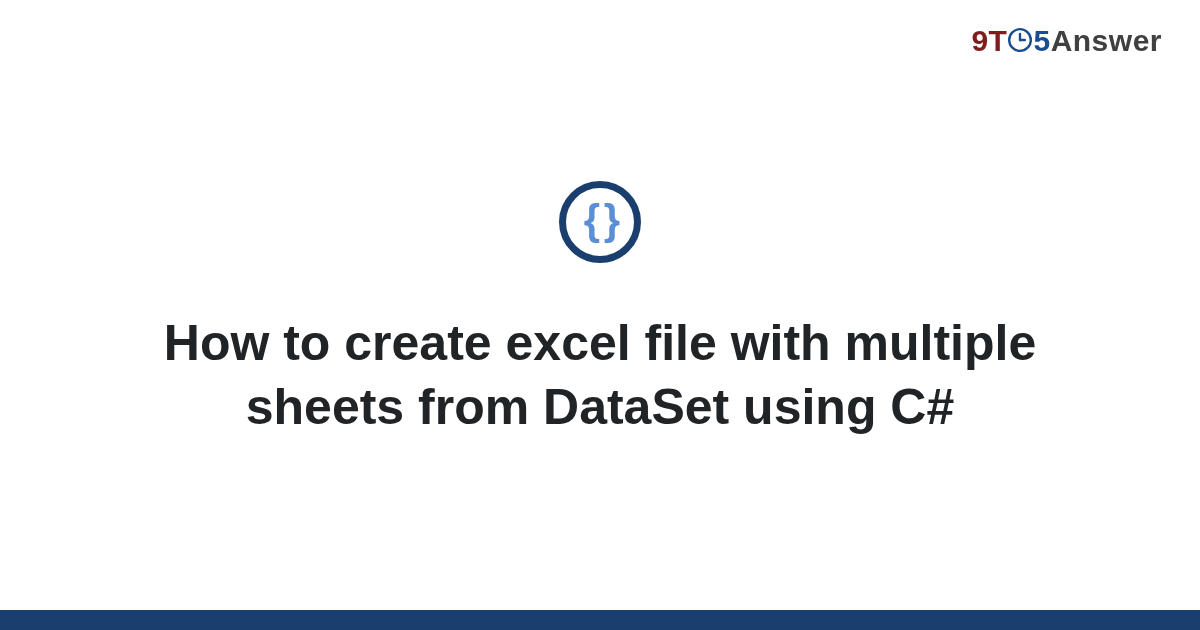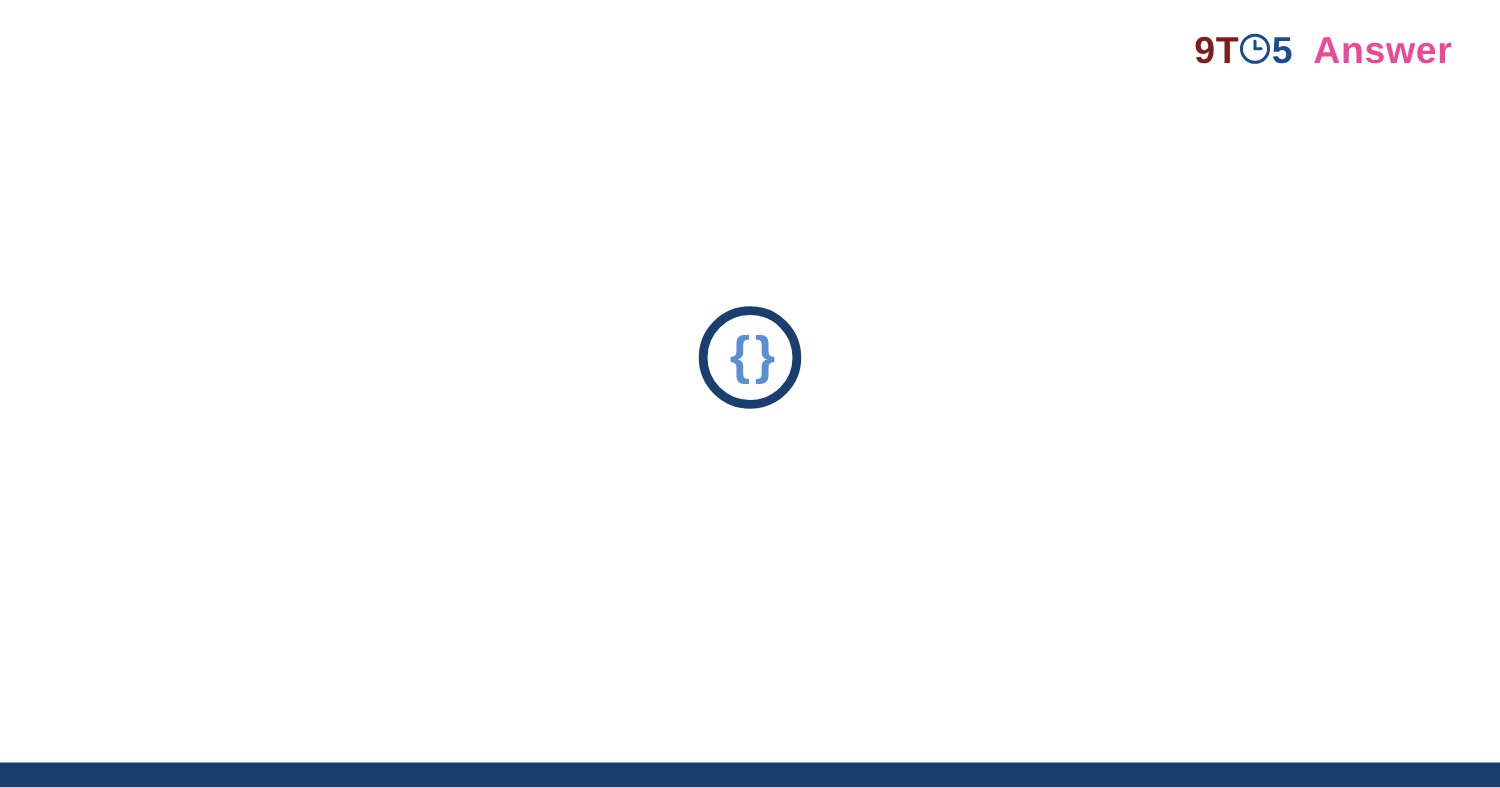--- a/index.html
+++ b/index.html
@@ -21,21 +21,21 @@
     }
     .logo .part-9t { color: #7f1d1d; font-weight: 700; }
     .logo .clock {
       display: inline-flex;
       align-items: center;
       justify-content: center;
       vertical-align: -2px;
     }
     .logo .clock svg { width: 26px; height: 26px; }
     .logo .part-5 { color: #1a4d8f; font-weight: 700; }
-    .logo .part-answer { color: #ec4899; font-weight: 600; margin-left: 16px; }
+    .logo .part-answer { color: #404040; font-weight: 600; }
     .center-wrap {
       position: absolute;
       top: 0; left: 0; right: 0; bottom: 0;
       display: flex;
       flex-direction: column;
       align-items: center;
       justify-content: center;
       padding: 0 100px 20px 100px;
     }
     .icon-circle {
@@ -83,15 +83,16 @@
       <line x1="12" y1="12" x2="12" y2="6.5" stroke="#1a4d8f" stroke-width="2.2" stroke-linecap="round"></line>
       <line x1="12" y1="12" x2="16.5" y2="12" stroke="#1a4d8f" stroke-width="2.2" stroke-linecap="round"></line>
     </svg>
   </span><span class="part-5">5</span><span class="part-answer">Answer</span>
 </div>
 
 <div class="center-wrap">
   <div class="icon-circle">
     <span class="braces">{ }</span>
   </div>
+  <h1 class="title">How to create excel file with multiple sheets from DataSet using C#</h1>
 </div>
 
 <div class="bottom-bar"></div>
 
 </body></html>

